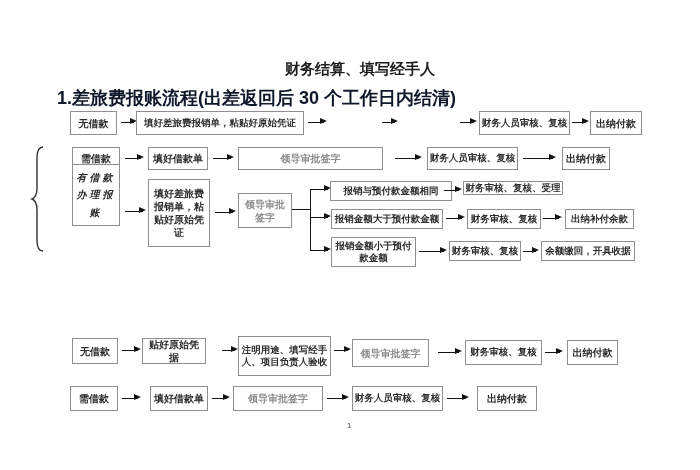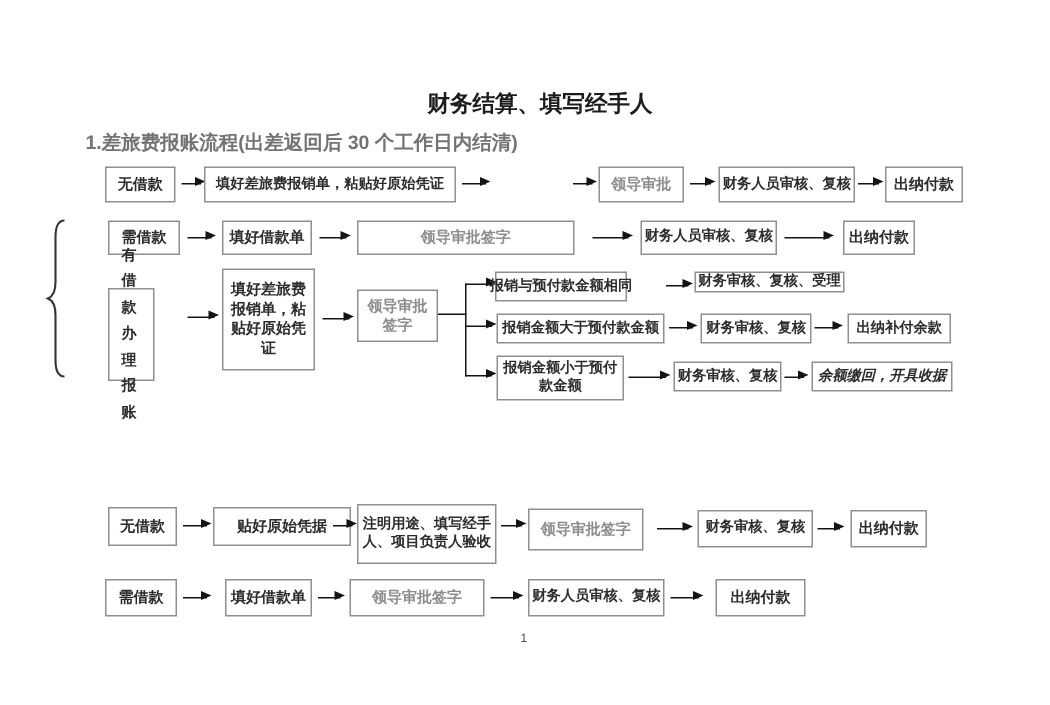--- a/index.html
+++ b/index.html
@@ -5,21 +5,21 @@
   html,body { margin:0; padding:0; background:#ffffff; }
   .page {
     position:relative; width:700px; height:470px; background:#ffffff;
     font-family:"Liberation Sans","DejaVu Sans",sans-serif; overflow:hidden;
   }
   .title {
     position:absolute; top:60px; left:20px; right:0; text-align:center;
     font-size:15px; font-weight:700; color:#1c1c1c;
   }
   .heading {
-    position:absolute; font-size:13px; font-weight:700; color:#737373; white-space:nowrap;
+    position:absolute; font-size:18px; font-weight:700; color:#0f172a; white-space:nowrap;
   }
   .node {
     position:absolute; box-sizing:border-box; border:1px solid #8f8f8f; background:#fff;
     display:flex; align-items:center; justify-content:center; text-align:center;
     font-size:10px; font-weight:700; color:#2d2d2d; line-height:1.3; padding:1px 2px;
   }
   .muted { color:#8e8e8e; }
   .xs { font-size:9.5px; }
   .sm { font-size:9px; }
   .nw { white-space:nowrap; }
@@ -42,72 +42,71 @@
 
   <div class="title">财务结算、填写经手人</div>
 
   <div class="heading" style="left:57px;top:86px;">1.差旅费报账流程(出差返回后 30 个工作日内结清)</div>
 
   <div class="node" style="left:70px;top:111px;width:47px;height:24px;">无借款</div>
   <div class="arr" style="left:121px;top:122px;width:13px;"></div>
   <div class="node xs nw" style="left:136px;top:111px;width:168px;height:24px;">填好差旅费报销单，粘贴好原始凭证</div>
   <div class="arr" style="left:308px;top:122px;width:16px;"></div>
   <div class="arr" style="left:382px;top:122px;width:13px;"></div>
-  <div class="node muted" style="left:399px;top:111px;width:57px;height:24px;">领导审批</div>
   <div class="arr" style="left:460px;top:122px;width:14px;"></div>
   <div class="node xs nw" style="left:479px;top:111px;width:91px;height:24px;">财务人员审核、复核</div>
   <div class="arr" style="left:572px;top:122px;width:14px;"></div>
   <div class="node" style="left:590px;top:111px;width:52px;height:24px;">出纳付款</div>
 
   <svg class="brace" width="16" height="106" viewBox="0 0 16 106">
     <path d="M13,1 Q7,1 7,12 L7,42 Q7,51 2,53 Q7,55 7,64 L7,94 Q7,105 13,105" fill="none" stroke="#333333" stroke-width="1.4"></path>
   </svg>
 
   <div class="node" style="left:72px;top:147px;width:48px;height:23px;">需借款</div>
   <div class="arr" style="left:125px;top:158px;width:16px;"></div>
   <div class="node" style="left:148px;top:147px;width:60px;height:23px;">填好借款单</div>
   <div class="arr" style="left:213px;top:158px;width:18px;"></div>
   <div class="node muted" style="left:238px;top:147px;width:145px;height:23px;">领导审批签字</div>
   <div class="arr" style="left:395px;top:158px;width:24px;"></div>
   <div class="node xs nw" style="left:427px;top:147px;width:91px;height:23px;">财务人员审核、复核</div>
   <div class="arr" style="left:523px;top:158px;width:30px;"></div>
   <div class="node" style="left:562px;top:147px;width:48px;height:23px;">出纳付款</div>
 
-  <div class="node sp" style="left:72px;top:192px;width:31px;height:62px;">有借款办理报账</div>
+  <div class="node sp" style="left:72px;top:164px;width:48px;height:62px;font-style:italic;">有借款办理报账</div>
   <div class="arr" style="left:125px;top:211px;width:18px;"></div>
   <div class="node" style="left:148px;top:179px;width:62px;height:68px;">填好差旅费报销单，粘贴好原始凭证</div>
   <div class="arr" style="left:215px;top:212px;width:18px;"></div>
   <div class="node muted" style="left:238px;top:193px;width:54px;height:35px;">领导审批签字</div>
 
   <div class="hline" style="left:292px;top:209px;width:19px;"></div>
   <div class="vline" style="left:310px;top:189px;height:62px;"></div>
   <div class="arr" style="left:310px;top:189px;width:18px;"></div>
   <div class="arr" style="left:310px;top:217px;width:18px;"></div>
   <div class="arr" style="left:310px;top:250px;width:18px;"></div>
 
-  <div class="node xs nw" style="left:330px;top:181px;width:88px;height:20px;">报销与预付款金额相同</div>
+  <div class="node xs nw" style="left:330px;top:181px;width:122px;height:20px;">报销与预付款金额相同</div>
   <div class="arr" style="left:444px;top:190px;width:15px;"></div>
   <div class="node xs nw" style="left:463px;top:181px;width:100px;height:14px;">财务审核、复核、受理</div>
 
   <div class="node xs nw" style="left:331px;top:209px;width:112px;height:20px;">报销金额大于预付款金额</div>
   <div class="arr" style="left:446px;top:218px;width:16px;"></div>
   <div class="node xs nw" style="left:467px;top:209px;width:74px;height:20px;">财务审核、复核</div>
   <div class="arr" style="left:543px;top:218px;width:16px;"></div>
   <div class="node xs" style="left:331px;top:237px;width:85px;height:30px;">报销金额小于预付款金额</div>
 
   <div class="node xs nw" style="left:565px;top:209px;width:69px;height:20px;">出纳补付余款</div>
   <div class="arr" style="left:419px;top:251px;width:25px;"></div>
   <div class="node xs nw" style="left:449px;top:241px;width:72px;height:20px;">财务审核、复核</div>
   <div class="arr" style="left:523px;top:251px;width:13px;"></div>
-  <div class="node xs nw" style="left:541px;top:241px;width:94px;height:20px;font-style:italic;">余额缴回，开具收据</div>
+  <div class="node xs nw" style="left:541px;top:241px;width:94px;height:20px;">余额缴回，开具收据</div>
 
 
   <div class="node" style="left:72px;top:338px;width:46px;height:26px;">无借款</div>
   <div class="arr" style="left:122px;top:350px;width:16px;"></div>
-  <div class="node" style="left:142px;top:338px;width:92px;height:26px;">贴好原始凭据</div>
+  <div class="node" style="left:142px;top:338px;width:64px;height:26px;">贴好原始凭据</div>
   <div class="arr" style="left:222px;top:350px;width:13px;"></div>
   <div class="node xs" style="left:238px;top:336px;width:93px;height:40px;">注明用途、填写经手人、项目负责人验收</div>
   <div class="arr" style="left:334px;top:350px;width:14px;"></div>
   <div class="node muted" style="left:352px;top:339px;width:77px;height:28px;">领导审批签字</div>
   <div class="arr" style="left:438px;top:352px;width:21px;"></div>
   <div class="node xs nw" style="left:465px;top:340px;width:77px;height:25px;">财务审核、复核</div>
   <div class="arr" style="left:545px;top:352px;width:15px;"></div>
   <div class="node" style="left:567px;top:340px;width:51px;height:25px;">出纳付款</div>
 
   <div class="node" style="left:70px;top:386px;width:48px;height:25px;">需借款</div>

